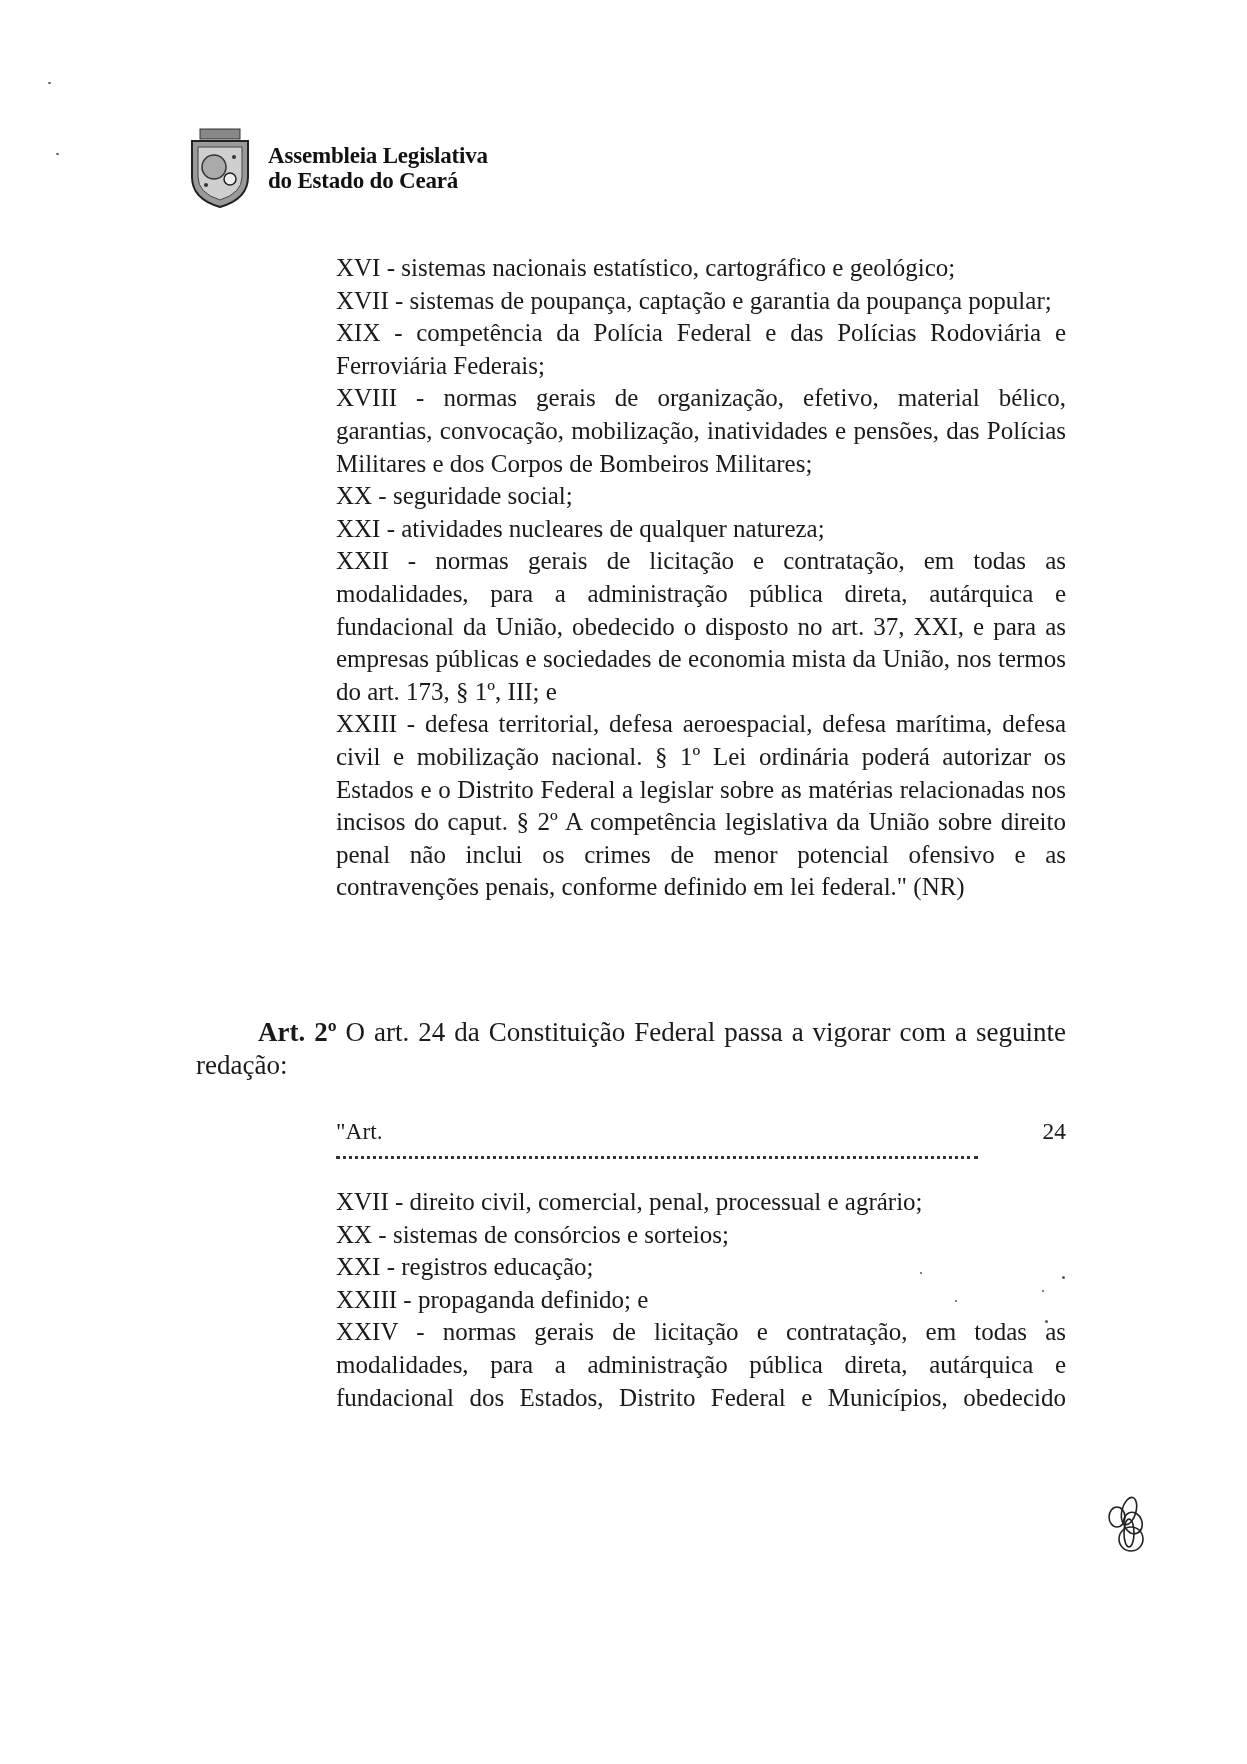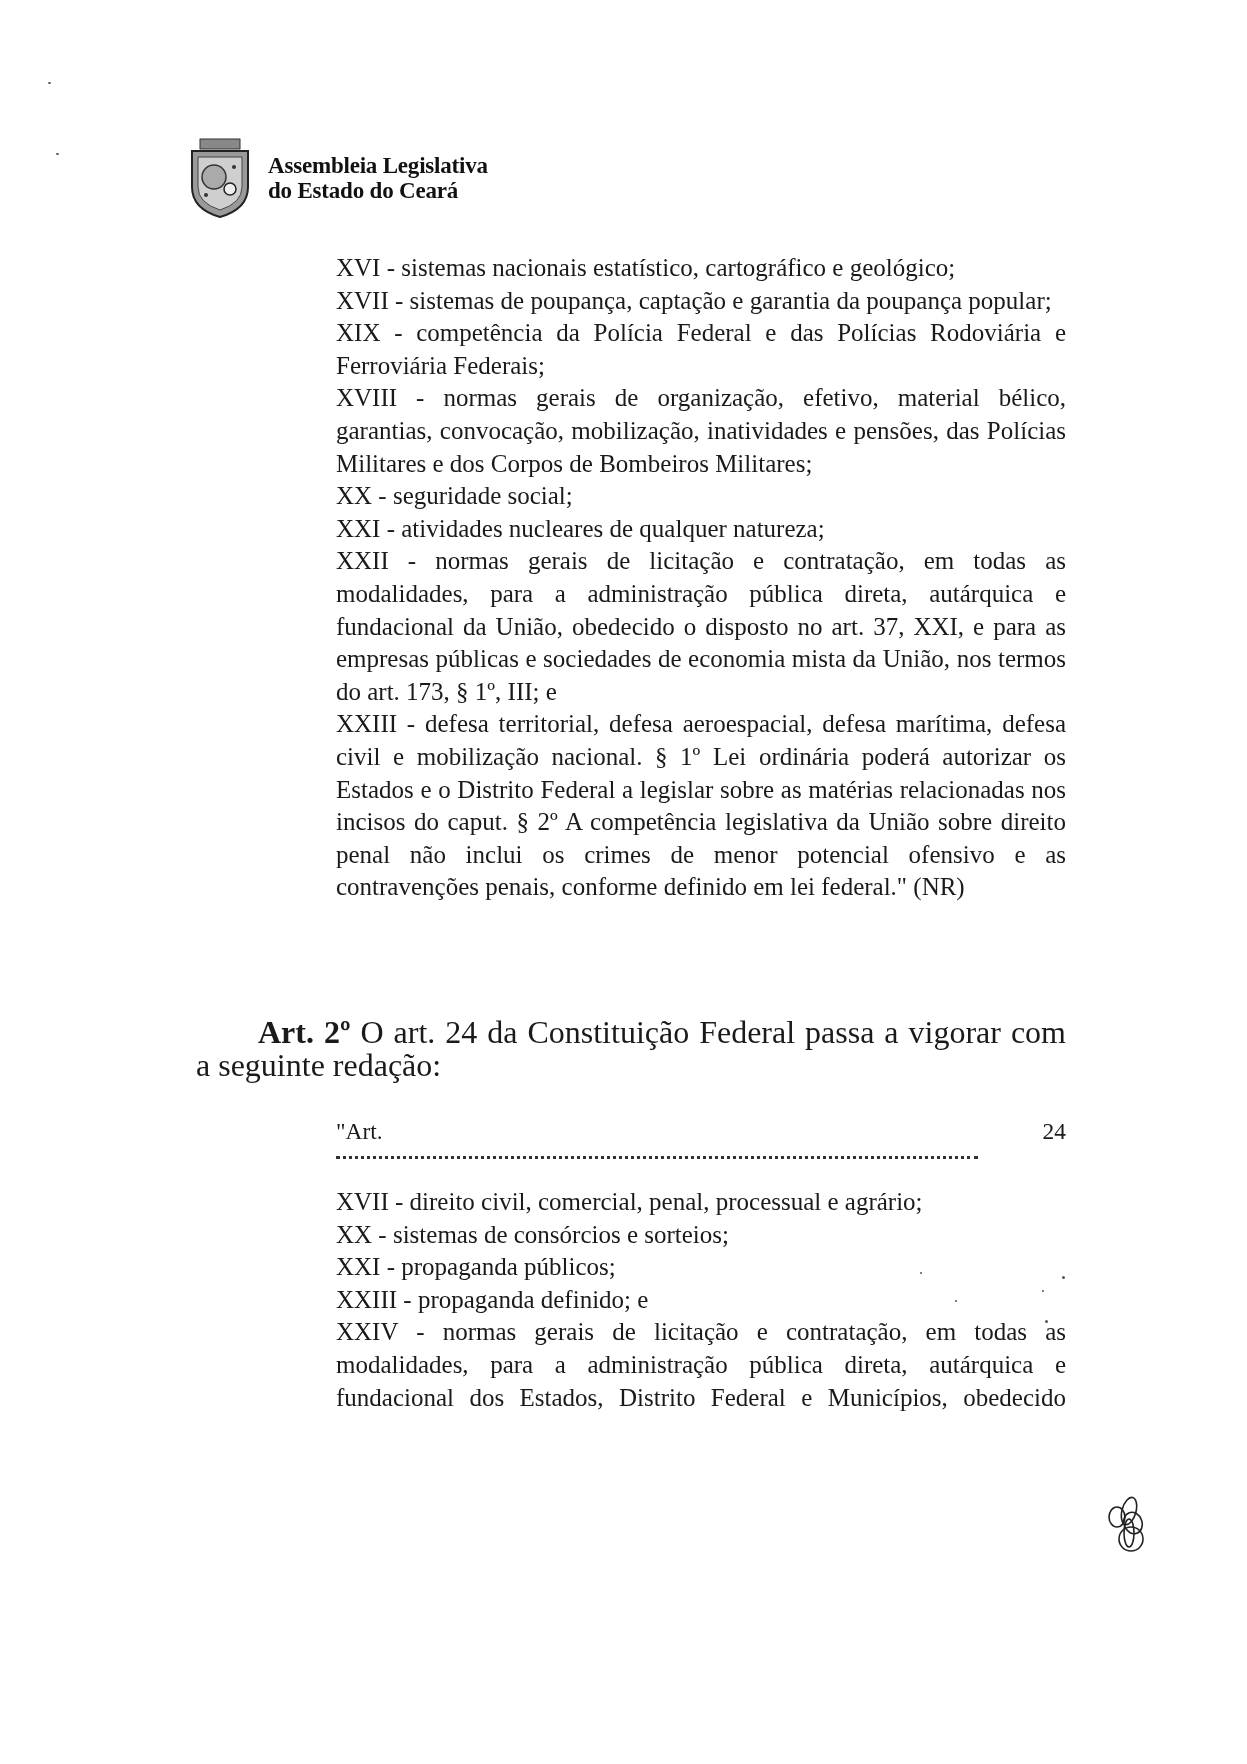--- a/index.html
+++ b/index.html
@@ -1,29 +1,29 @@
 <!DOCTYPE html>
 <html><head>
 <meta charset="utf-8">
 <style>
   html, body { margin: 0; padding: 0; background: #ffffff; }
   body { width: 1247px; height: 1764px; position: relative; overflow: hidden;
          font-family: "DejaVu Serif", "Liberation Serif", serif; color: #1a1a1a; }
-  .header { position: absolute; left: 186px; top: 137px; display: flex; align-items: center; justify-content: center; }
+  .header { position: absolute; left: 186px; top: 127px; display: flex; align-items: center; justify-content: center; }
   .seal { width: 68px; height: 82px; margin-right: 14px; }
   .header-text { font-family: "Liberation Serif", "DejaVu Serif", serif; font-weight: bold;
                  font-size: 23px; line-height: 25px; color: #111; letter-spacing: -0.2px; }
   .block { position: absolute; left: 336px; width: 730px;
            font-family: "Liberation Serif", "DejaVu Serif", serif; font-size: 25px;
            line-height: 32.6px; text-align: justify; }
   .block p { margin: 0; }
   .last-line-justify { text-align-last: justify; }
   #block1 { top: 252px; }
   .art2 { position: absolute; left: 196px; top: 1016px; width: 870px;
-          font-family: "Liberation Serif", "DejaVu Serif", serif; font-size: 32px; line-height: 32.6px;
+          font-family: "Liberation Serif", "DejaVu Serif", serif; font-size: 27px; line-height: 32.6px;
           text-align: justify; }
   .art2 p { margin: 0; text-indent: 62px; }
   .art2 b { font-weight: bold; }
   .quote-head { position: absolute; left: 336px; top: 1118px; width: 730px;
                 font-family: "Liberation Serif", "DejaVu Serif", serif; font-size: 23.4px;
                 display: flex; justify-content: space-between; }
   .dots { position: absolute; left: 336px; top: 1152px; width: 642px; height: 4px;
           border-bottom: 3px dotted #333; }
   #block2 { top: 1186px; }
   .speck { position: absolute; background: #555; border-radius: 50%; }
@@ -65,21 +65,21 @@
 
 <div class="quote-head">
   <span>"Art.</span>
   <span>24</span>
 </div>
 <div class="dots"></div>
 
 <div class="block" id="block2">
   <p>XVII - direito civil, comercial, penal, processual e agrário;</p>
   <p>XX - sistemas de consórcios e sorteios;</p>
-  <p>XXI - propaganda públicos;</p>
+  <p>XXI - registros educação;</p>
   <p>XXIII - propaganda definido; e</p>
   <p class="last-line-justify">XXIV - normas gerais de licitação e contratação, em todas as modalidades, para a administração pública direta, autárquica e fundacional dos Estados, Distrito Federal e Municípios, obedecido</p>
 </div>
 
 <div>
   <div class="speck" style="left:1062px;top:1276px;width:3px;height:3px;"></div>
   <div class="speck" style="left:1042px;top:1290px;width:2px;height:2px;"></div>
   <div class="speck" style="left:1045px;top:1320px;width:3px;height:3px;"></div>
   <div class="speck" style="left:920px;top:1272px;width:2px;height:2px;"></div>
   <div class="speck" style="left:955px;top:1300px;width:2px;height:2px;"></div>

